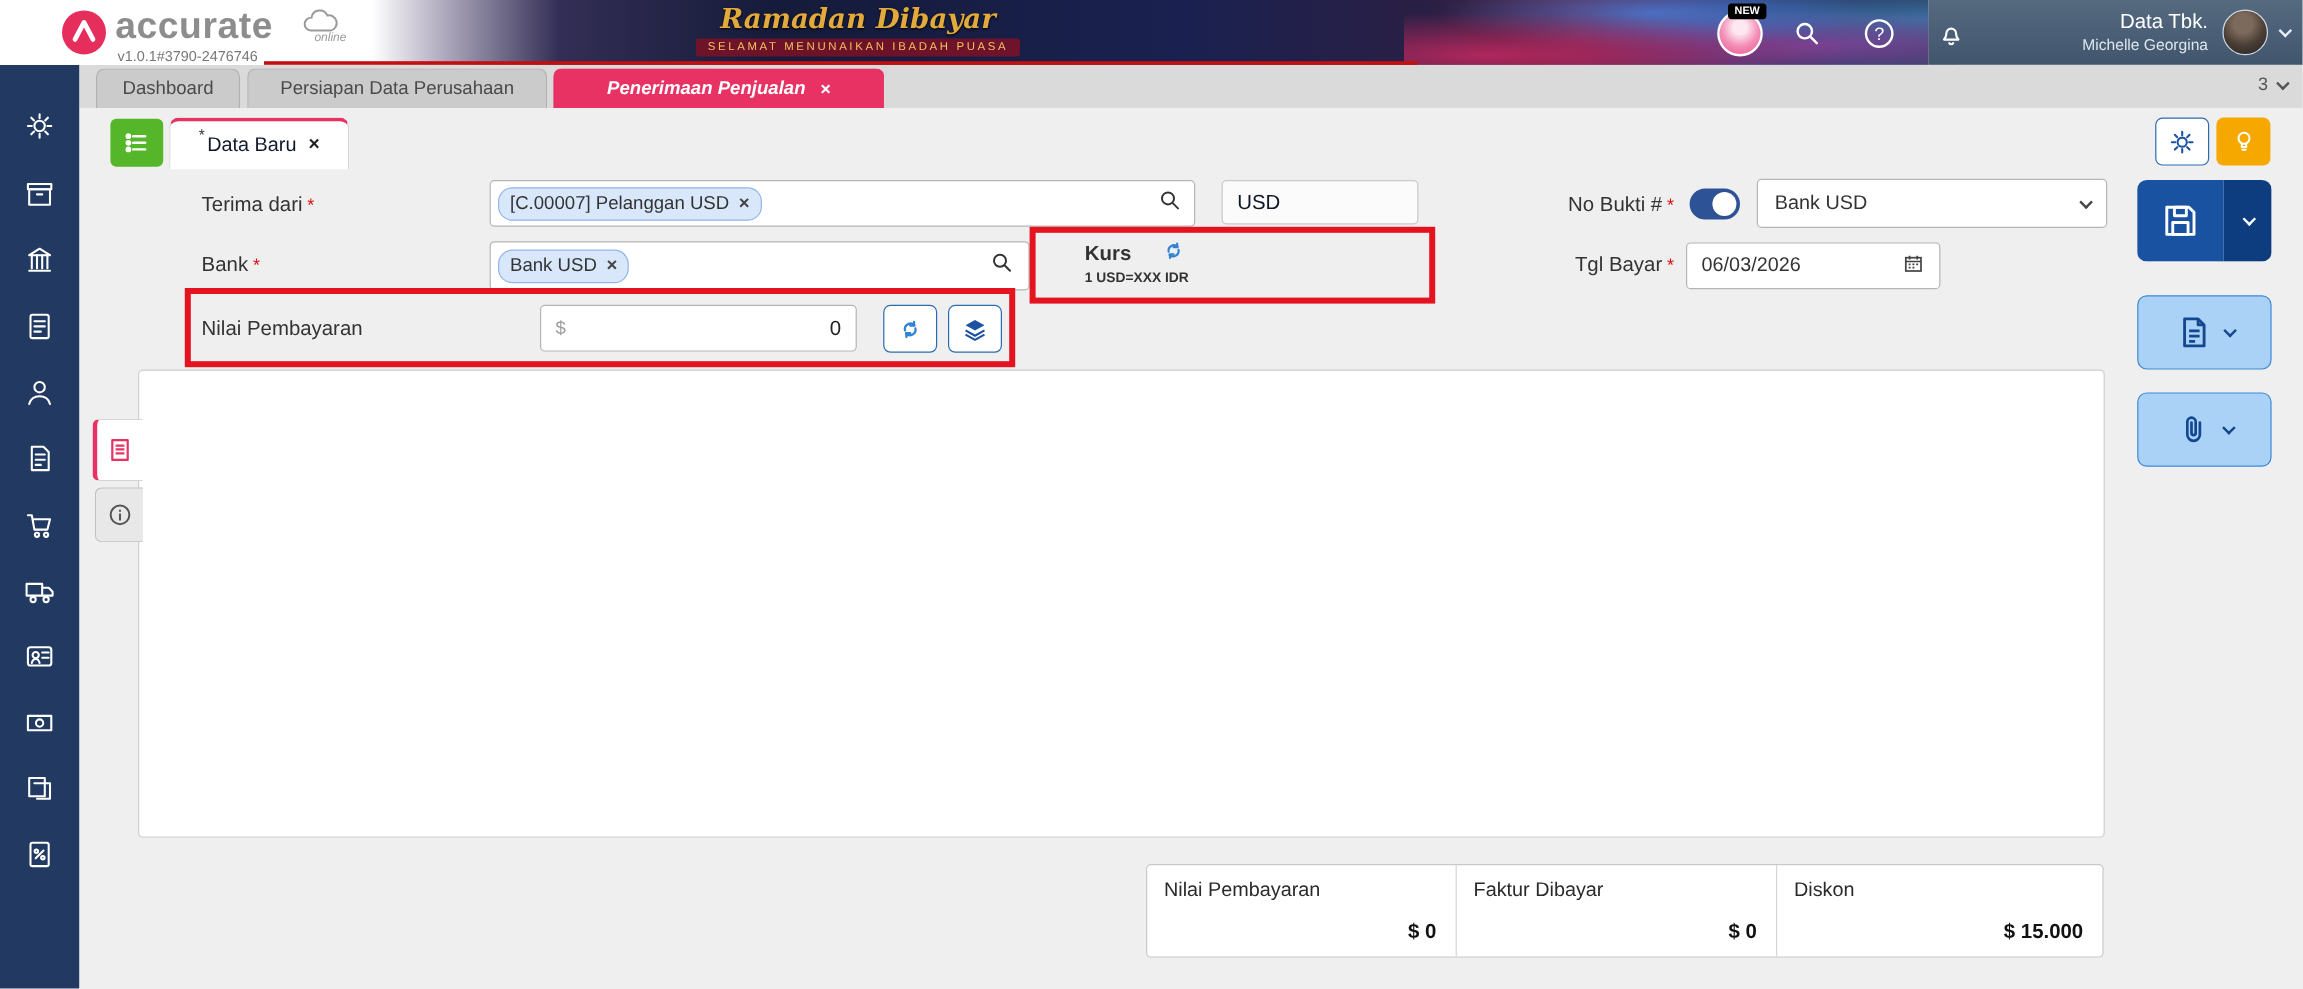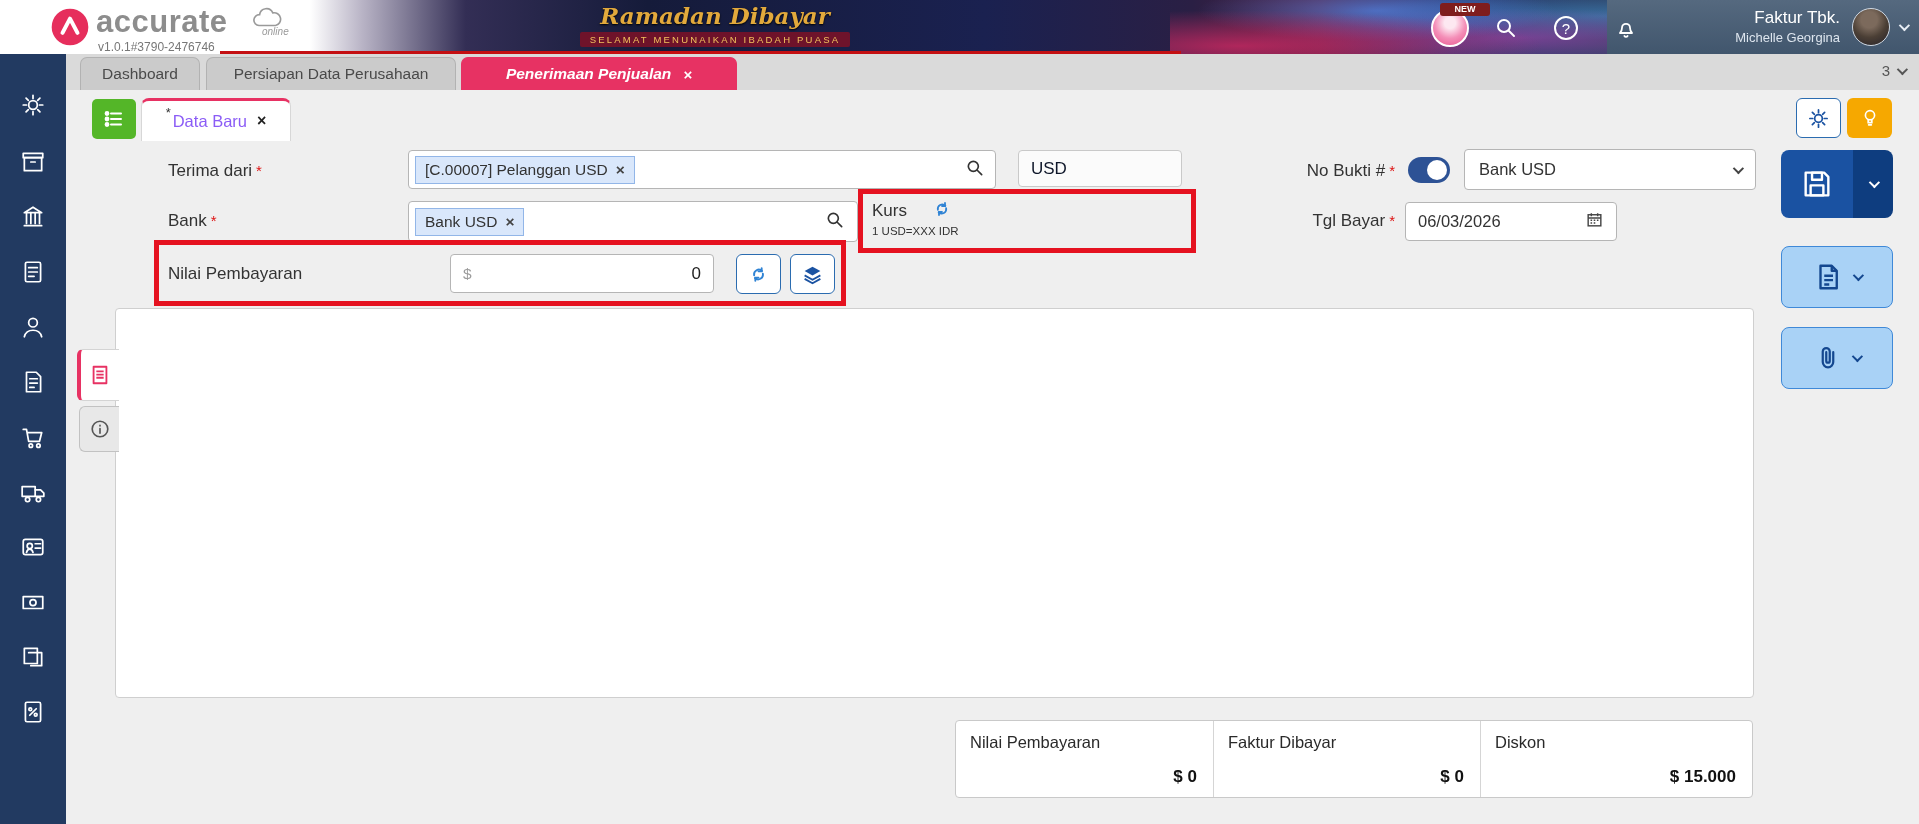--- a/index.html
+++ b/index.html
@@ -23,21 +23,21 @@
   .banner-center { left:470px; top:3px; width:470px; text-align:center; }
   .banner-title { font-family:"DejaVu Serif","Liberation Serif",serif; font-style:italic; font-weight:700;
     font-size:23px; color:#e2a93c; text-shadow:0 1px 2px #000; line-height:26px; }
   .banner-subtitle { display:inline-block; margin-top:1px; font-size:9.5px; letter-spacing:2.2px; color:#f2c25d;
     background:rgba(120,18,40,.9); padding:2px 10px; border-radius:2px; }
   .banner-redline { left:220px; top:51px; width:961px; height:3px; background:#c40f12; }
   .header-right { left:1607px; top:0; width:312px; height:54px; background:linear-gradient(180deg,#55697f,#41566d); }
   .hicon { width:36px; height:36px; display:flex; align-items:center; justify-content:center; cursor:pointer; }
   .new-avatar { left:1431px; top:9px; width:38px; height:38px; border-radius:50%;
      background:radial-gradient(circle at 50% 35%, #fde8f1 20%, #f48fb8 55%, #e8538d 100%); border:2px solid #fff; }
-  .new-badge { left:1440px; top:3px; width:50px; height:13px; background:#7f1d1d; color:#fff; font-size:9px;
+  .new-badge { left:1440px; top:3px; width:32px; height:13px; background:#000000; color:#fff; font-size:9px;
      font-weight:700; text-align:center; line-height:13px; border-radius:3px; }
   .company-block { left:1660px; top:7px; width:180px; text-align:right; color:#fff; }
   .company-name { font-size:17px; line-height:22px; }
   .company-user { font-size:13px; color:#dde5ee; line-height:17px; }
   .user-avatar { left:1852px; top:8px; width:38px; height:38px; border-radius:50%; border:1.5px solid #cfd8e2;
      background:radial-gradient(circle at 45% 30%, #7c6a5c 25%, #4b3f35 55%, #232028 100%); }
   .hdr-chev { color:#e8eef5; }
 
   
   .tabstrip { left:66px; top:54px; width:1853px; height:36px; background:#dadada; z-index:25; }
@@ -52,32 +52,32 @@
   .side-btn { position:absolute; left:9px; width:48px; height:46px; display:flex; align-items:center; justify-content:center;
      border-radius:6px; cursor:pointer; }
   .side-btn svg { stroke:#fff; fill:none; stroke-width:1.6; stroke-linecap:round; stroke-linejoin:round; }
 
   
   .green-btn { left:92px; top:99px; width:44px; height:40px; background:#54b628; border-radius:5px;
      display:flex; align-items:center; justify-content:center; cursor:pointer; }
   .doc-tab { left:141px; top:98px; width:150px; height:43px; background:#fff; border:1px solid #d7d7d7; border-bottom:none;
      border-top:3px solid #e73263; border-radius:8px 8px 0 0; display:flex; align-items:center; justify-content:center; cursor:pointer; }
   .doc-tab .dirty { font-size:13px; color:#333; align-self:flex-start; margin:4px 2px 0 0; }
-  .doc-tab .lbl { font-size:16.5px; color:#8b5cf6; }
+  .doc-tab .lbl { font-size:16.5px; color:#0f172a; }
   .doc-tab .x { margin-left:10px; font-weight:700; color:#222; font-size:16px; }
   .gear-btn { left:1796px; top:98px; width:45px; height:40px; background:#fff; border:1.5px solid #2b6cb0; border-radius:6px;
      display:flex; align-items:center; justify-content:center; cursor:pointer; }
   .bulb-btn { left:1847px; top:98px; width:45px; height:40px; background:#f6a800; border-radius:6px;
      display:flex; align-items:center; justify-content:center; cursor:pointer; }
 
   
   .flabel { font-size:17px; color:#333; white-space:nowrap; }
   .req { color:#d11; margin-left:4px; font-size:15px; }
   .input-box { background:#fff; border:1px solid #b5b5b5; border-radius:4px; display:flex; align-items:center; }
-  .chip { background:#d9e7fb; border:1px solid #92b6e8; border-radius:0; padding:4px 9px; font-size:15.5px; color:#333;
+  .chip { background:#d9e7fb; border:1px solid #92b6e8; border-radius:12px; padding:4px 9px; font-size:15.5px; color:#333;
      display:flex; align-items:center; gap:8px; white-space:nowrap; }
   .chip .x { font-weight:700; color:#444; cursor:pointer; }
   .mag svg { stroke:#333; fill:none; stroke-width:2; stroke-linecap:round; }
   .prefix { color:#9b9b9b; font-size:15.5px; }
   .toggle { left:1408px; top:157px; width:42px; height:26px; background:#2d5295; border-radius:13px; cursor:pointer; }
   .toggle .knob { position:absolute; right:3px; top:3px; width:20px; height:20px; background:#fff; border-radius:50%; }
   .select-box { background:#fff; border:1px solid #b5b5b5; border-radius:4px; display:flex; align-items:center;
      justify-content:space-between; padding:0 14px; cursor:pointer; font-size:16.5px; color:#333; }
   .chv { display:inline-block; width:8px; height:8px; border-right:2px solid currentColor; border-bottom:2px solid currentColor;
      transform:rotate(45deg) translateY(-2px); }
@@ -168,21 +168,21 @@
       <div style="width:24px;height:24px;border:2px solid #fff;border-radius:50%;color:#fff;font-size:15px;display:flex;align-items:center;justify-content:center;">?</div>
     </div>
     <div class="abs hicon" style="left:1608px;top:10px;">
       <svg width="24" height="24" viewBox="0 0 24 24" fill="none" stroke="#fff" stroke-width="1.8" stroke-linecap="round" stroke-linejoin="round">
         <path d="M6 17h12c-1.5-1.5-2-3.2-2-5.2a4 4 0 0 0-8 0c0 2-.5 3.7-2 5.2z"></path>
           <path d="M10.4 20a1.9 1.9 0 0 0 3.2 0"></path>
       </svg>
     </div>
 
     <div class="abs company-block">
-      <div class="company-name">Faktur Tbk.</div>
+      <div class="company-name">Data Tbk.</div>
       <div class="company-user">Michelle Georgina</div>
     </div>
     <div class="abs user-avatar"></div>
     <span class="abs chv hdr-chev" style="left:1899px;top:23px;"></span>
   </div>
 
   <div class="abs tabstrip">
     <div class="tab" style="left:14px;width:120px;">
       <span>Dashboard</span>
     </div>
@@ -347,21 +347,21 @@
     </span>
     <span style="flex:1;"></span>
     <span class="mag">
       <svg width="20" height="20" viewBox="0 0 24 24">
           <circle cx="10" cy="10" r="6"></circle>
           <path d="M15 15l5 5"></path>
         </svg>
     </span>
   </div>
 
-  <div class="abs" style="left:872px;top:200px;">
+  <div class="abs" style="left:904px;top:200px;font-weight:bold;">
     <div style="display:flex;align-items:center;gap:26px;">
       <span class="flabel">Kurs</span>
       <span>
         <svg width="18" height="18" viewBox="0 0 24 24" fill="none" stroke="#2f83d4" stroke-width="2.4" stroke-linecap="round">
           <path d="M6.5 13a6 6 0 0 1 10-5.5"></path>
             <path d="M17.5 11a6 6 0 0 1-10 5.5"></path>
           <path d="M16 4v4h-4"></path>
             <path d="M8 20v-4h4"></path>
         </svg>
       </span>

